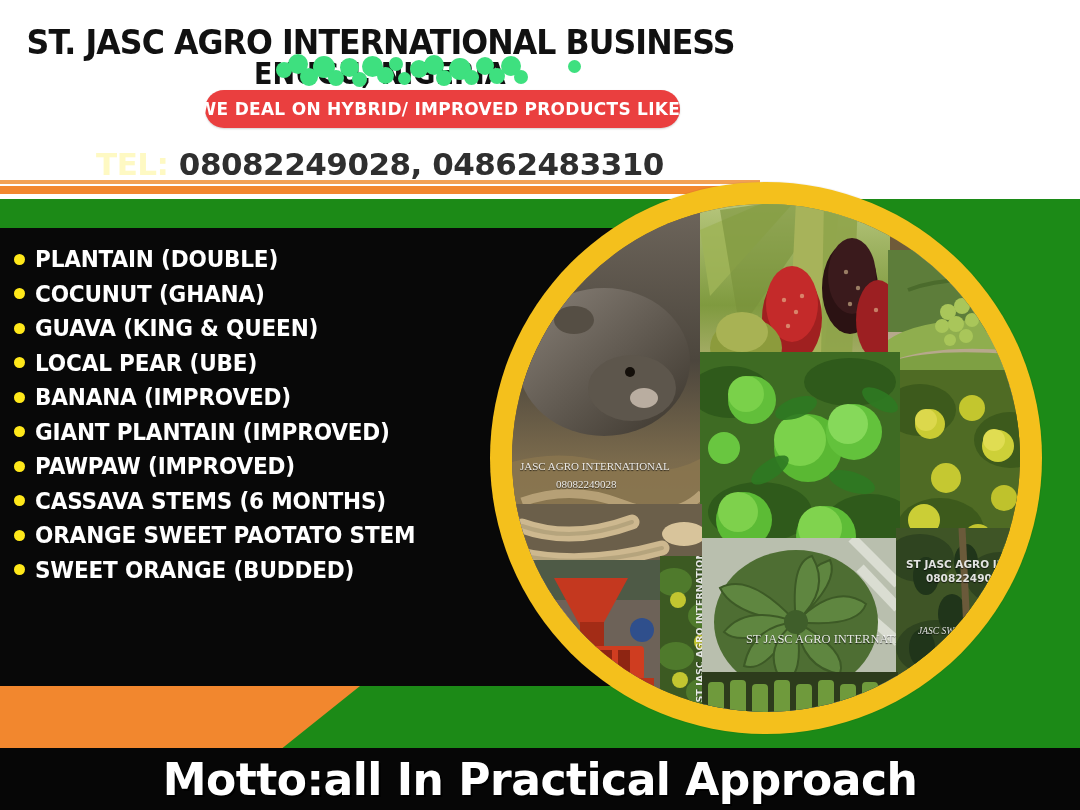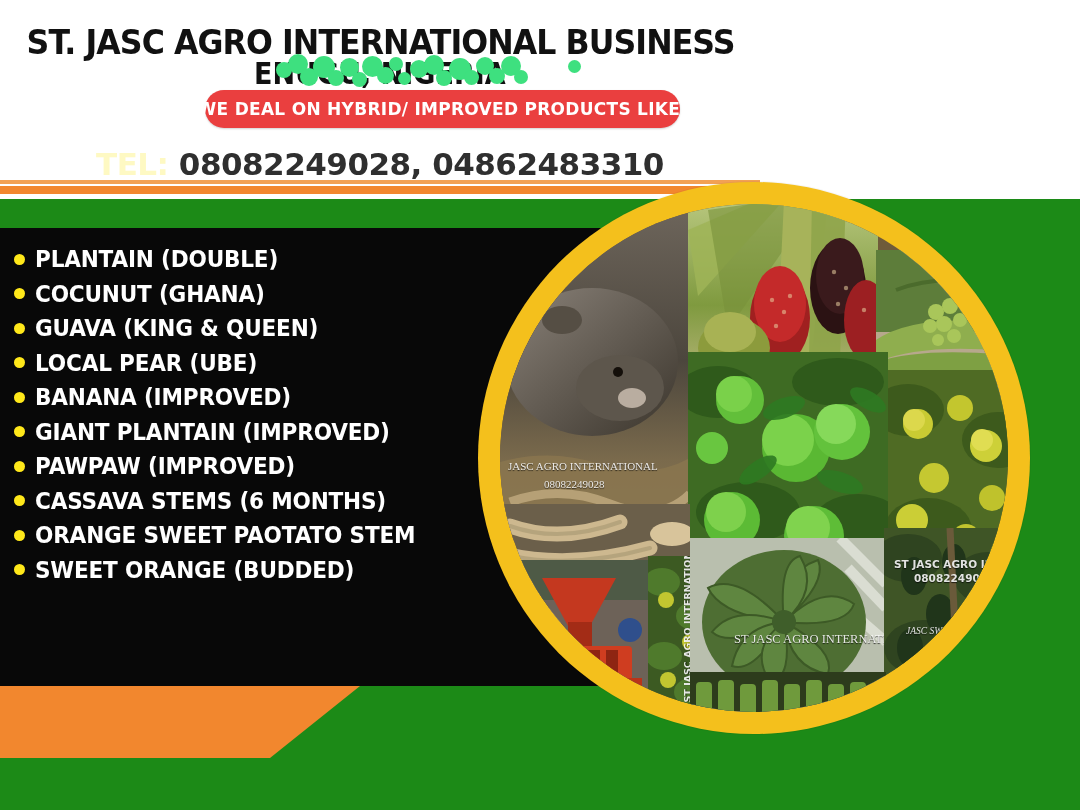--- a/index.html
+++ b/index.html
@@ -104,21 +104,21 @@
   .dot{
     width:11px;height:11px;border-radius:50%;background:#ffe81a;flex:0 0 auto;margin-right:10px;
   }
   .li-text{
     color:#fff;font-family:"DejaVu Sans",sans-serif;font-weight:bold;font-size:22.5px;
     letter-spacing:-0.2px;white-space:nowrap;transform:scaleX(0.96);transform-origin:left center;
   }
 
   
   .circle-wrap{
-    position:absolute;left:478px;top:182px;width:552px;height:552px;border-radius:50%;
+    position:absolute;left:490px;top:182px;width:552px;height:552px;border-radius:50%;
     background:#f4c01c;z-index:7;
     box-shadow:0 0 0 1px rgba(0,0,0,.04);
   }
   .circle-inner{
     position:absolute;left:22px;top:22px;width:508px;height:508px;border-radius:50%;
     overflow:hidden;background:#6f5b3a;
   }
   .collage{
     position:absolute;left:0;top:0;width:508px;height:508px;
   }
@@ -496,14 +496,17 @@
                 <rect x="160" y="10" width="16" height="40" rx="4"></rect>
             </g>
             <rect y="50" width="196" height="10" fill="#d9d5c6" opacity=".5"></rect>
           </svg>
         </div>
 
       </div>
     </div>
   </div>
 
+  <div class="motto-bar">
+    <div class="motto-text">Motto:all In Practical Approach</div>
+  </div>
 
 </div>
 
 </body></html>

